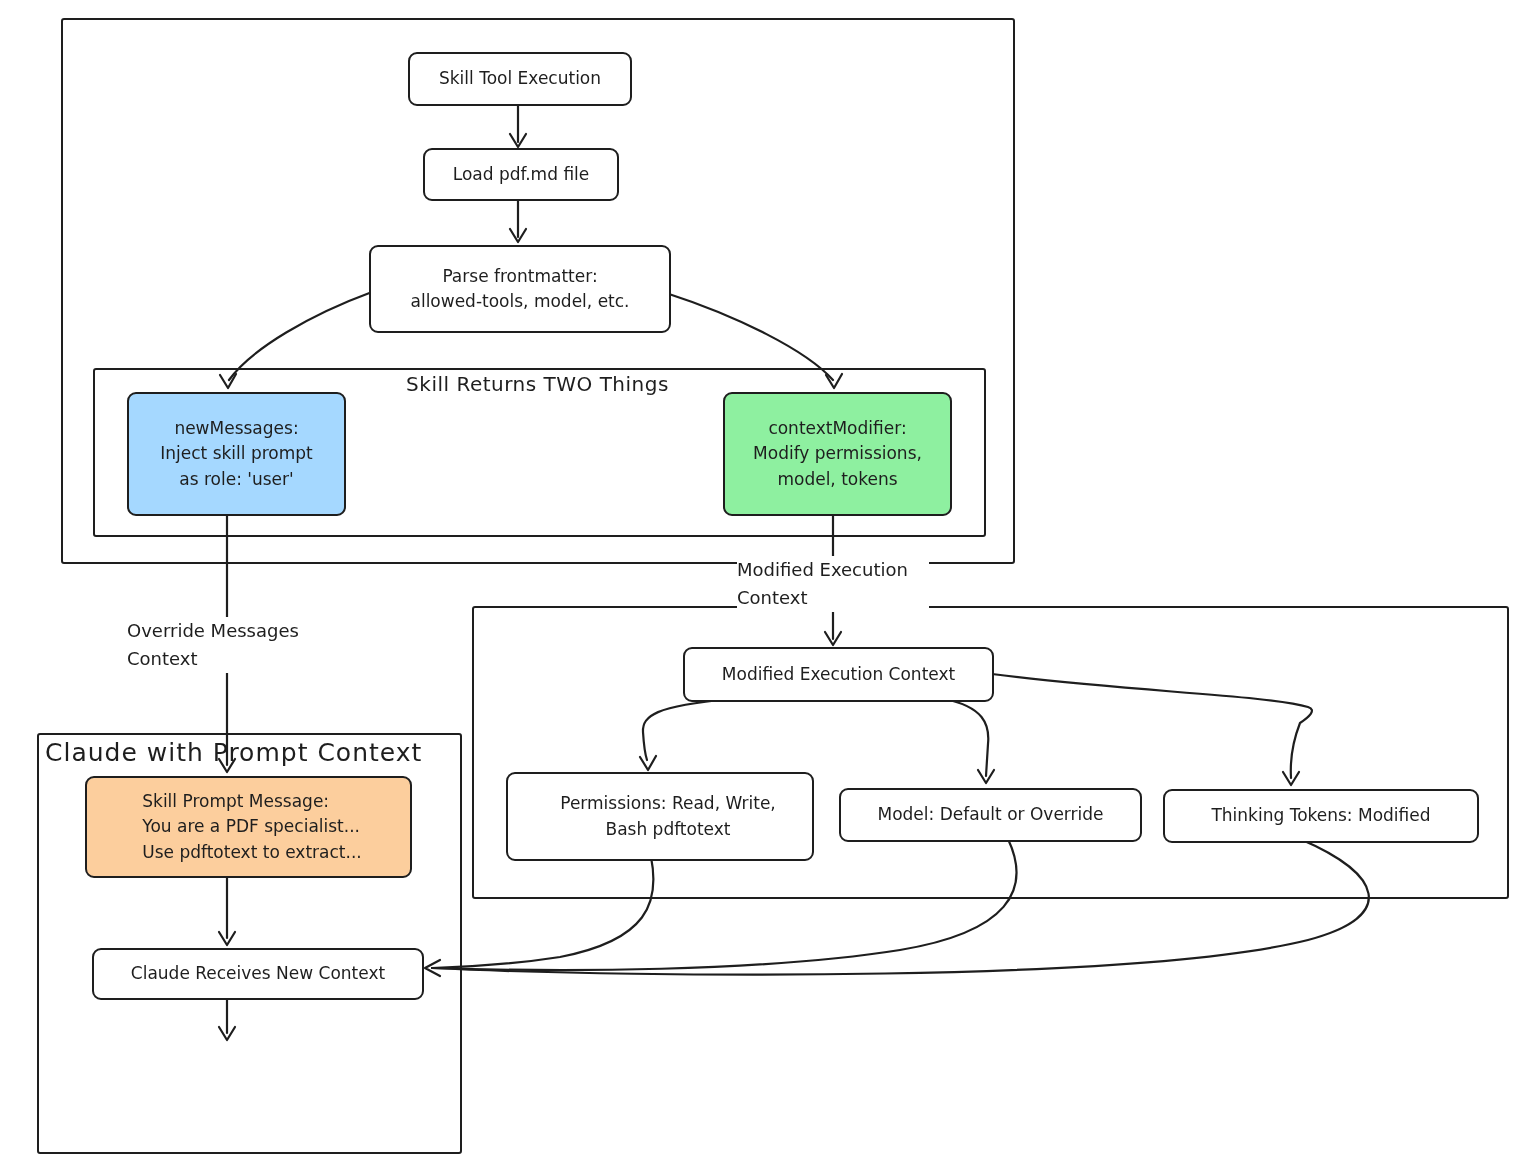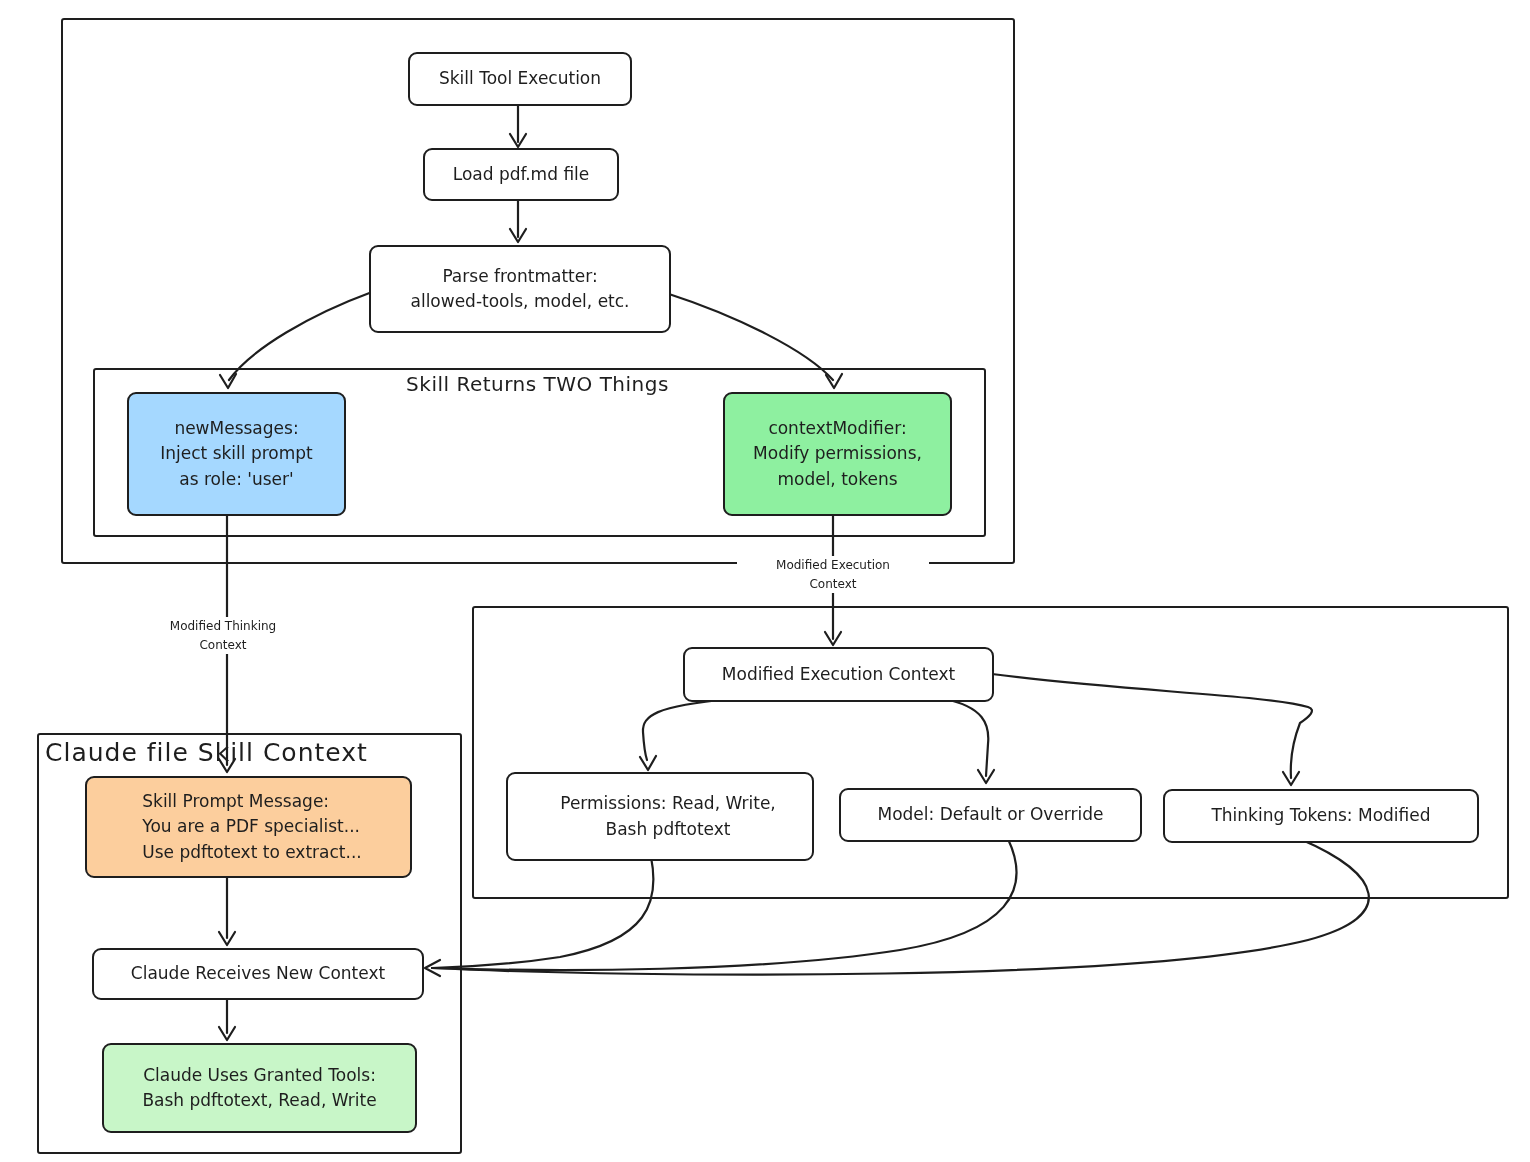--- a/index.html
+++ b/index.html
@@ -13,21 +13,21 @@
     position:absolute; border:2.5px solid #1e1e1e; border-radius:3px; background:transparent;
   }
   .node {
     position:absolute; border:2.2px solid #1e1e1e; border-radius:9px; background:#ffffff;
     display:flex; align-items:center; justify-content:center;
     font-size:17px; line-height:1.5; text-align:center;
   }
   .node .txt { white-space:pre-line; }
   .node.align-left { justify-content:center; text-align:left; padding-left:15px; padding-right:8px; }
   .flabel {
-    position:absolute; font-size:12px; line-height:1.55; text-align:center; white-space:pre-line;
+    position:absolute; font-size:18px; line-height:1.55; white-space:pre-line;
   }
   .flabel.masked { background:#ffffff; }
   .container-title { position:absolute; font-size:25px; letter-spacing:1px; white-space:pre; }
   .inner-title { position:absolute; font-size:20px; text-align:center; letter-spacing:0.5px; }
 </style>
 </head>
 <body>
 
 <div class="canvas">
 
@@ -75,23 +75,23 @@
   </svg>
 
   <div class="container" style="left:61px; top:18px; width:950px; height:542px;"></div>
 
   <div class="container" style="left:93px; top:368px; width:889px; height:165px;"></div>
   <div class="inner-title" style="left:93px; top:372px; width:889px;">Skill Returns TWO Things</div>
 
   <div class="container" style="left:472px; top:606px; width:1033px; height:289px;"></div>
 
   <div class="container" style="left:37px; top:733px; width:421px; height:417px;"></div>
-  <div class="container-title" style="left:45px; top:738px;">Claude file Skill Context</div>
+  <div class="container-title" style="left:45px; top:738px;">Claude with Prompt Context</div>
 
-  <div class="flabel masked" style="left:127px; top:617px; width:192px;">Modified Thinking
+  <div class="flabel masked" style="left:127px; top:617px; width:192px;">Override Messages
 Context</div>
   <div class="flabel masked" style="left:737px; top:556px; width:192px;">Modified Execution
 Context</div>
 
   <div class="node" style="left:408px; top:52px; width:220px; height:50px;">
     <span class="txt">Skill Tool Execution</span>
   </div>
 
   <div class="node" style="left:369px; top:245px; width:298px; height:84px;">
     <span class="txt">Parse frontmatter:
@@ -134,18 +134,14 @@
   <div class="node align-left" style="left: 85px; top: 776px; width: 300px; height: 98px; background-color: rgb(252, 206, 157);">
     <span class="txt">Skill Prompt Message:
 You are a PDF specialist...
 Use pdftotext to extract...</span>
   </div>
 
   <div class="node" style="left:92px; top:948px; width:328px; height:48px;">
     <span class="txt">Claude Receives New Context</span>
   </div>
 
-  <div class="node" style="left: 102px; top: 1043px; width: 311px; height: 86px; background-color: rgb(200, 246, 200);">
-    <span class="txt">Claude Uses Granted Tools:
-Bash pdftotext, Read, Write</span>
-  </div>
 
 </div>
 
 </body></html>

